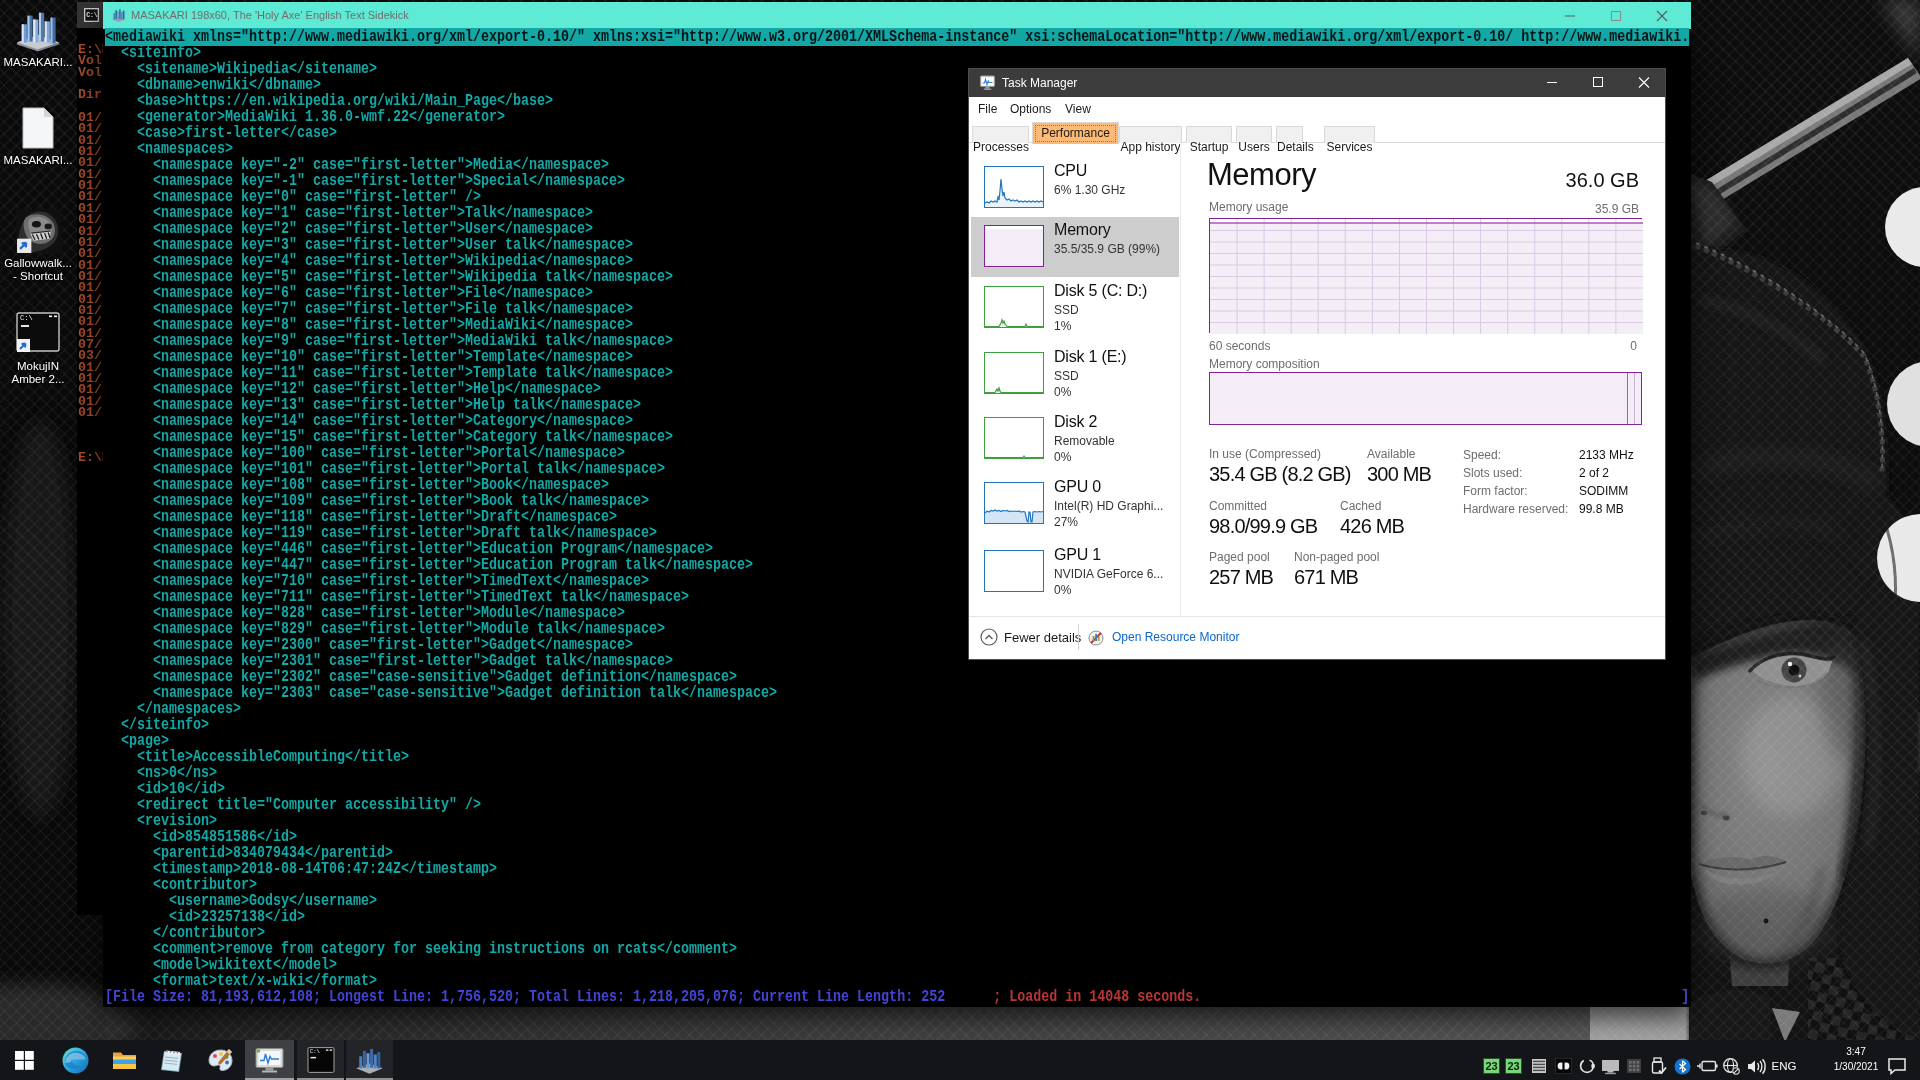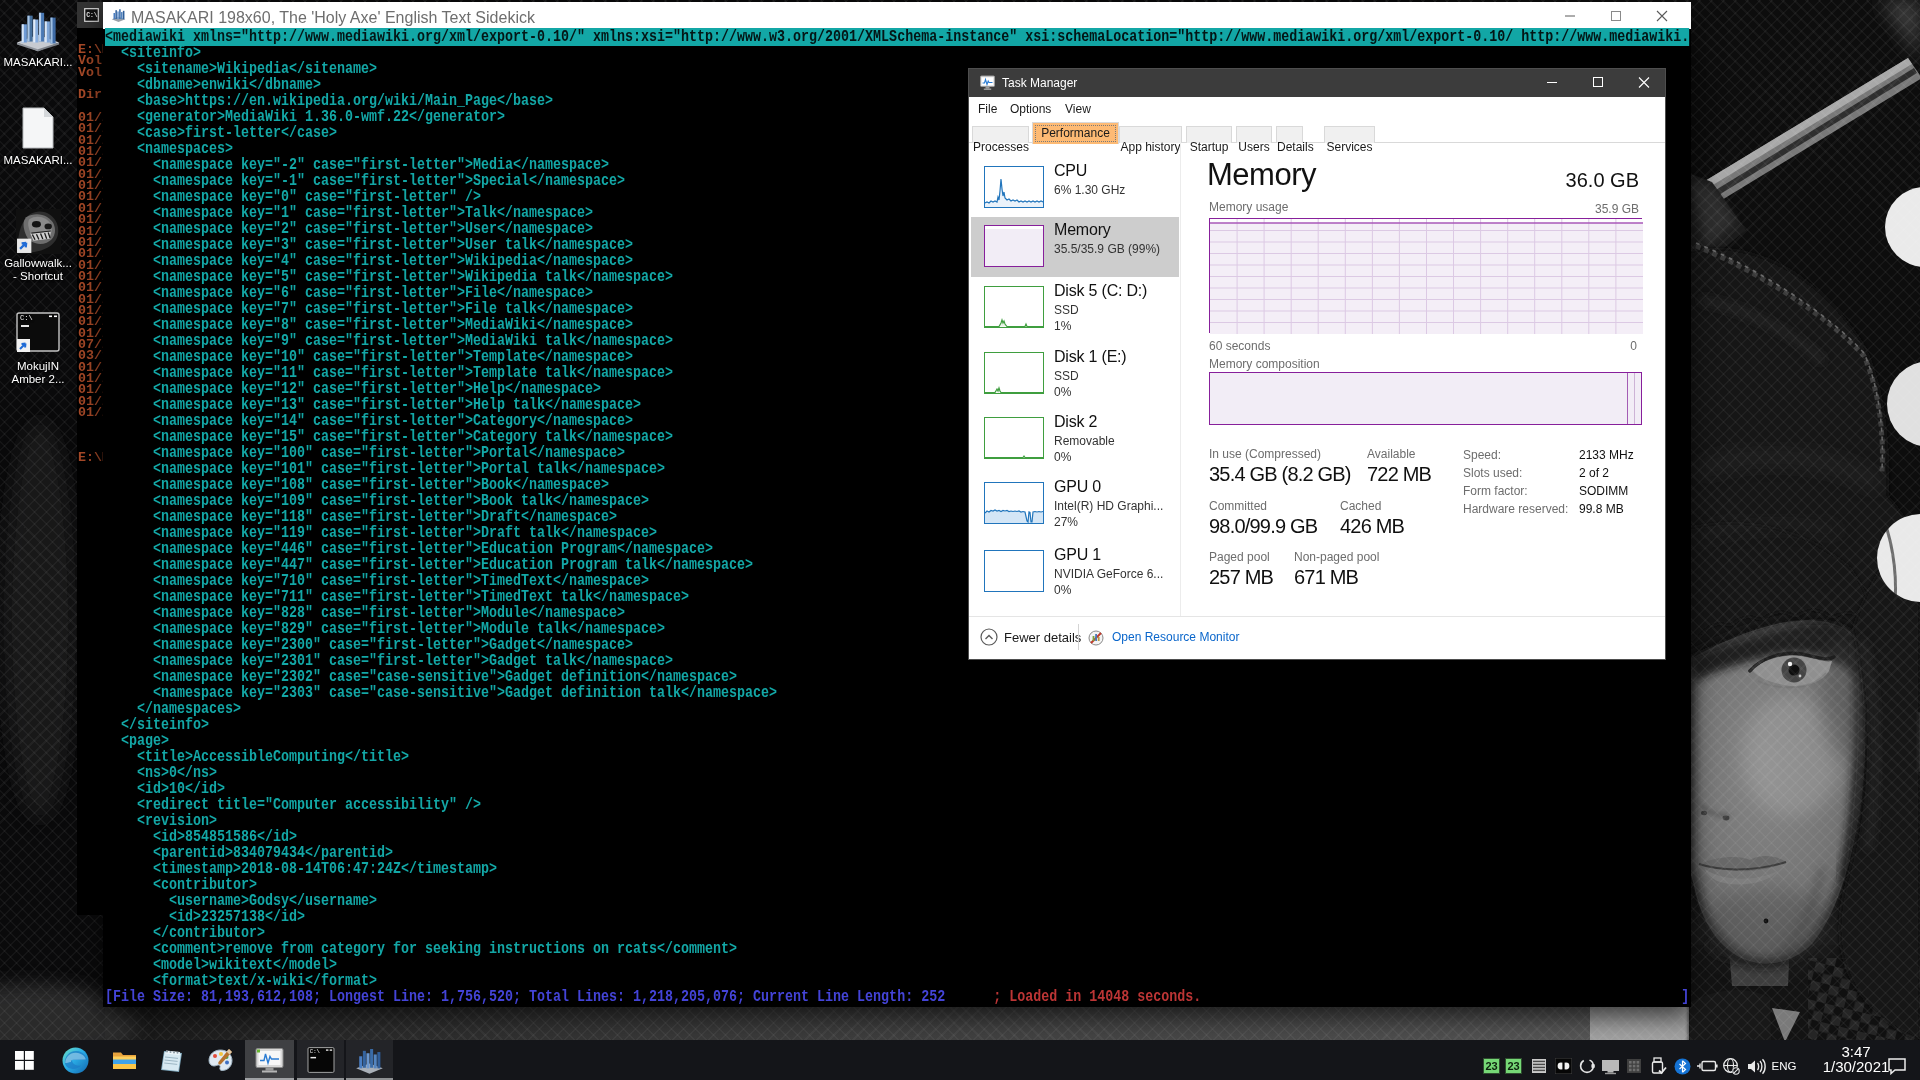--- a/index.html
+++ b/index.html
@@ -8,21 +8,21 @@
  repeating-linear-gradient(45deg, rgba(255,255,255,.045) 0 1.6px, rgba(0,0,0,0) 1.6px 8.5px),
  repeating-linear-gradient(-45deg, rgba(255,255,255,.045) 0 1.6px, rgba(0,0,0,0) 1.6px 8.5px);}
 
 .dico{position:absolute;width:76px;text-align:center;color:#fff;font-size:11.5px;line-height:13px;text-shadow:0 1px 2px #000,0 0 3px #000}
 .dico .ic{display:block;margin:0 auto 4px}
 
 #backwin{position:absolute;left:77px;top:2px;width:120px;height:913px;background:#000}
 #backwin .tb{position:absolute;left:0;top:0;right:0;height:26px;background:#343434}
 #backwin pre{position:absolute;left:1px;top:42px;font:bold 13.3px/11.35px "Liberation Mono",monospace;color:#a84a28;white-space:pre}
 #conwin{position:absolute;left:103px;top:2px;width:1588px;height:1005px;background:#000;box-shadow:0 10px 24px rgba(0,0,0,.65)}
-#conwin .tb{position:absolute;left:0;top:0;right:0;height:27px;background:#ffffff;color:#6e6e6e;font-size:16px}
+#conwin .tb{position:absolute;left:0;top:0;right:0;height:27px;background:#5eead4;color:#6e6e6e;font-size:11px}
 #conwin .tb .ttl{position:absolute;left:28px;top:7px}
 .capbtn{position:absolute;top:0;width:46px;height:27px}
 #conwin pre{position:absolute;left:2px;top:27px;font:bold 16px/16px "Liberation Mono",monospace;color:#13a7a6;transform:scaleX(0.83333);transform-origin:0 0;white-space:pre}
 #conwin pre .hl{background:#13a7a6;color:#041616}
 #conwin pre .sb{color:#4444d8}
 #conwin pre .sr{color:#bc3535}
 
 #tm{position:absolute;left:968px;top:68px;width:698px;height:592px;background:#fff;border:1px solid #4e4e4e;box-shadow:0 14px 34px rgba(0,0,0,.7);font-size:12px;color:#1a1a1a}
 #tm .tbar{position:absolute;left:0;top:0;right:0;height:28px;background:#3c3c3c;color:#fff}
 #tm .tbar .t{position:absolute;left:33px;top:7px;font-size:12px}
@@ -44,21 +44,21 @@
 #tm .link{color:#0a66cb}
 #tm .botline{position:absolute;left:0;right:0;top:547px;height:1px;background:#e5e5e5}
 .statlab{position:absolute;font-size:12px;color:#6d6d6d}
 .statval{position:absolute;font-size:20px;color:#101010;letter-spacing:-0.8px}
 .statval2{position:absolute;font-size:12px;color:#101010}
 
 #tbar{position:absolute;left:0;top:1040px;width:1920px;height:40px;background:#141519;z-index:50}
 .tbtn{position:absolute;top:0;height:40px;display:flex;align-items:center;justify-content:center}
 .uline{position:absolute;bottom:0;height:2.5px;background:#8f9193}
 .tray{position:absolute;top:0;height:52px;display:flex;align-items:center;justify-content:center;color:#eee}
-.clock{position:absolute;left:1820px;top:4px;width:72px;text-align:center;color:#fff;font-size:15px;line-height:15px}
+.clock{position:absolute;left:1820px;top:4px;width:72px;text-align:center;color:#fff;font-size:10px;line-height:15px}
 </style></head>
 <body>
 <div id="desk">
 <svg id="wall" width="1920" height="1080" viewBox="0 0 1920 1080">
 <defs>
 <filter id="b1" x="-50%" y="-50%" width="200%" height="200%">
           <feGaussianBlur stdDeviation="2"></feGaussianBlur>
         </filter>
 <filter id="b2" x="-50%" y="-50%" width="200%" height="200%">
           <feGaussianBlur stdDeviation="9"></feGaussianBlur>
@@ -462,21 +462,21 @@
 <div class="glab" style="left:240px;top:270px">60 seconds</div>
 <div class="glab" style="right:28px;top:270px">0</div>
 <div class="glab" style="left:240px;top:288px">Memory composition</div>
 <div style="position:absolute;left:240px;top:303px;width:433px;height:53px;border:1px solid #871f9b;background:#f2edf6">
 <div style="position:absolute;right:13px;top:0;bottom:0;width:1px;background:#a45cb4"></div>
 <div style="position:absolute;right:6px;top:0;bottom:0;width:1px;background:#cdb3d6"></div>
 </div>
 <div class="statlab" style="left:240px;top:378px">In use (Compressed)</div>
       <div class="statlab" style="left:398px;top:378px">Available</div>
       <div class="statval" style="left:240px;top:394px">35.4 GB (8.2 GB)</div>
-      <div class="statval" style="left:398px;top:394px">722 MB</div>
+      <div class="statval" style="left:398px;top:394px">300 MB</div>
       <div class="statlab" style="left:240px;top:430px">Committed</div>
       <div class="statlab" style="left:371px;top:430px">Cached</div>
       <div class="statval" style="left:240px;top:446px">98.0/99.9 GB</div>
       <div class="statval" style="left:371px;top:446px">426 MB</div>
       <div class="statlab" style="left:240px;top:481px">Paged pool</div>
       <div class="statlab" style="left:325px;top:481px">Non-paged pool</div>
       <div class="statval" style="left:240px;top:497px">257 MB</div>
       <div class="statval" style="left:325px;top:497px">671 MB</div>
       <div class="statlab" style="left:494px;top:379px">Speed:</div>
       <div class="statval2" style="left:610px;top:379px">2133 MHz</div>

